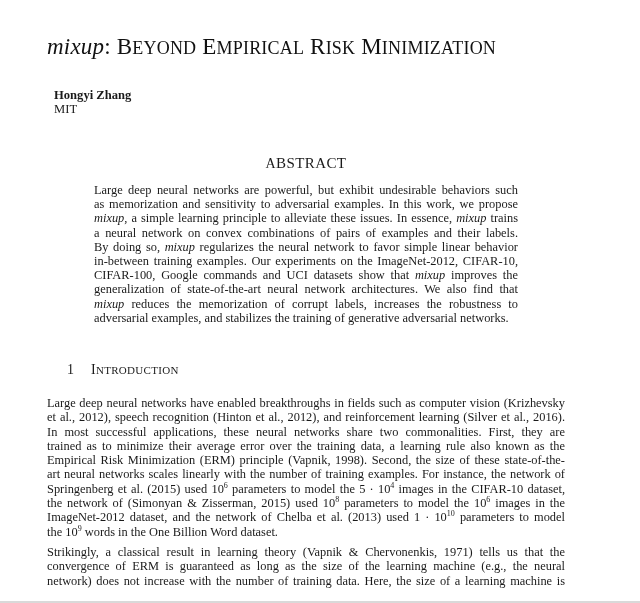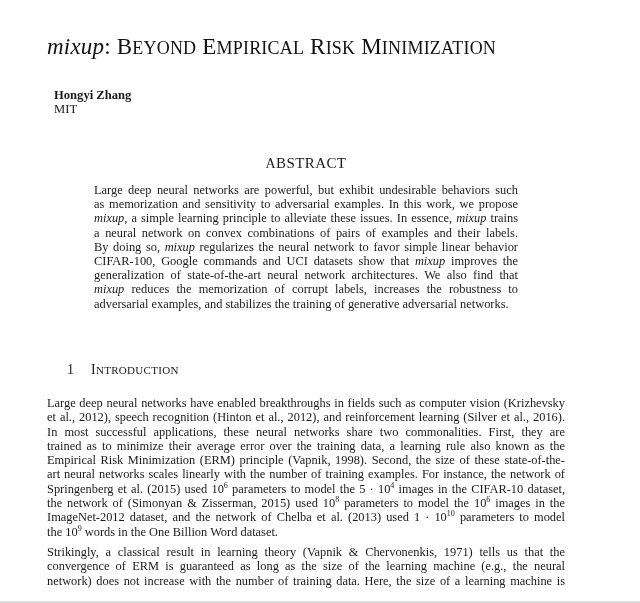--- a/index.html
+++ b/index.html
@@ -71,20 +71,21 @@
   </div>
 
   <div class="abstract-title"><span>A</span><span class="sc-small">BSTRACT</span></div>
 
   <div class="abstract" id="abstract-body">
       <span class="line"><span>Large deep neural networks are powerful, but exhibit undesirable behaviors such</span></span>
       <span class="line"><span>as memorization and sensitivity to adversarial examples. In this work, we propose</span></span>
       <span class="line"><span class="it">mixup</span><span>, a simple learning principle to alleviate these issues. In essence, </span><span class="it">mixup</span><span> trains</span></span>
       <span class="line"><span>a neural network on convex combinations of pairs of examples and their labels.</span></span>
       <span class="line"><span>By doing so, </span><span class="it">mixup</span><span> regularizes the neural network to favor simple linear behavior</span></span>
+      <span class="line"><span>in-between training examples. Our experiments on the ImageNet-2012, CIFAR-10,</span></span>
       <span class="line"><span>CIFAR-100, Google commands and UCI datasets show that </span><span class="it">mixup</span><span> improves the</span></span>
       <span class="line"><span>generalization of state-of-the-art neural network architectures. We also find that</span></span>
       <span class="line"><span class="it">mixup</span><span> reduces the memorization of corrupt labels, increases the robustness to</span></span>
       <span class="line last"><span>adversarial examples, and stabilizes the training of generative adversarial networks.</span></span>
     </div>
 
   <div class="section">
     <span class="num">1</span><span>I</span><span class="sc-small">NTRODUCTION</span>
   </div>
 

